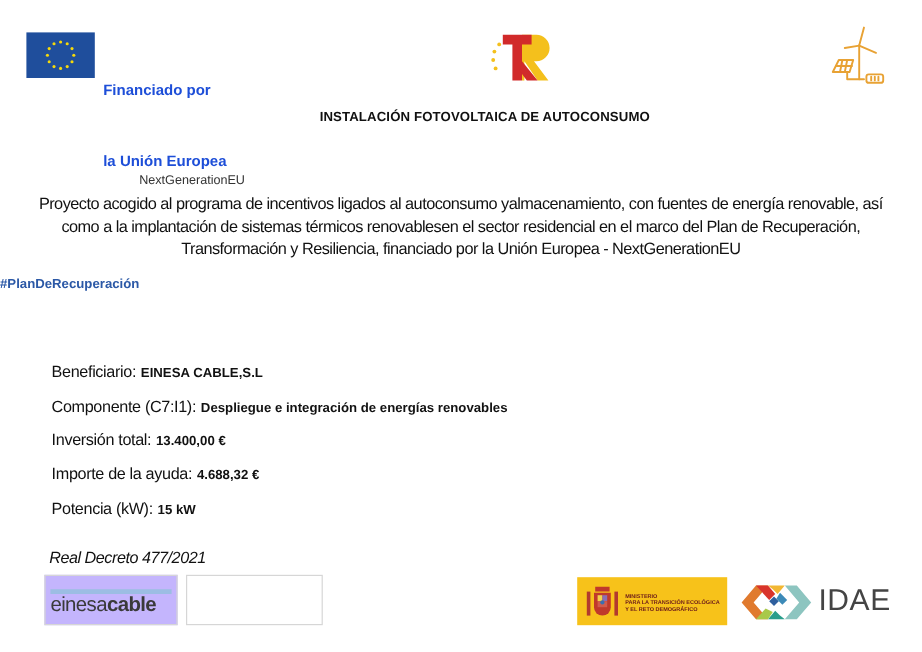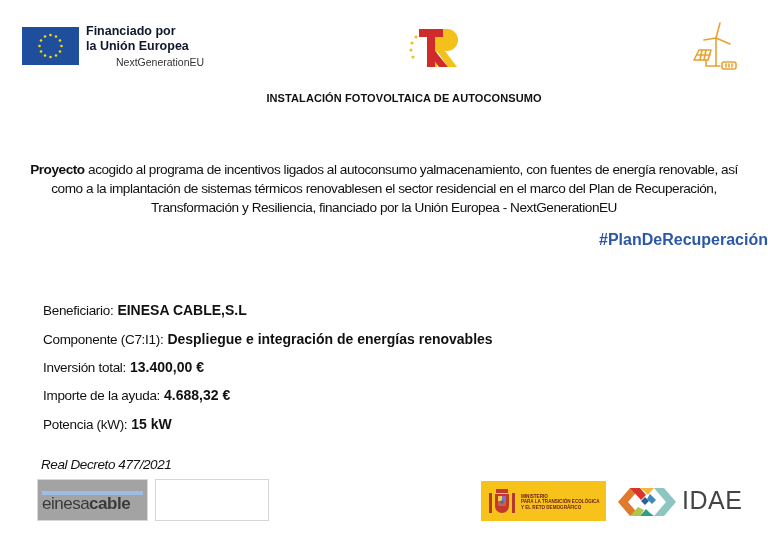--- a/index.html
+++ b/index.html
@@ -3,42 +3,42 @@
 <meta charset="utf-8">
 <style>
   html, body { margin: 0; padding: 0; background: #ffffff; }
   body { width: 768px; height: 543px; position: relative; overflow: hidden;
          font-family: "Liberation Sans", sans-serif; color: #111; }
   .abs { position: absolute; }
 
   
   .eu-flag { left: 22px; top: 27px; width: 57px; height: 38px; background: #1f4e9c; }
   .eu-text { left: 86px; top: 24px; line-height: 15px; }
-  .eu-l1, .eu-l2 { color: #0f172a; font-weight: bold; font-size: 12.5px; display:block; }
+  .eu-l1, .eu-l2 { color: #1d4ed8; font-weight: bold; font-size: 12.5px; display:block;margin-top:44px; }
   .eu-l3 { color: #333; font-size: 10.5px; display:block; margin-top: 1px; padding-left: 30px; }
 
   
   .prtr-mark { left: 405px; top: 24px; width: 58px; height: 46px; }
   .prtr-text { left: 471px; top: 37px; line-height: 16px; color: #3b3b3b; font-weight: bold; font-size: 13px; }
   .prtr-text span { display: block; }
   .energy-icon { left: 690px; top: 20px; width: 50px; height: 52px; }
 
   .title { left: 0; width: 768px; top: 92px; text-align: center; font-weight: bold; font-size: 11px; letter-spacing: 0.1px; margin-left: 20px; }
 
   .para { left: 30px; width: 708px; top: 160px; text-align: center; font-size: 13.6px; line-height: 19px; letter-spacing: -0.45px; }
-  .para b { font-weight: bold; margin-top: 14px; }
+  .para b { font-weight: normal; margin-top: 14px; }
 
-  .hashtag { left: 0; width: 768px; top: 231px; text-align: right; color: #2b58a6; font-weight: bold; font-size: 16px; }
+  .hashtag { left: 0; width: 768px; top: 231px; text-align: left; color: #2b58a6; font-weight: bold; font-size: 11px; }
 
   .field { left: 43px; font-size: 13.5px; letter-spacing: -0.3px; }
-  .field .val { font-weight: bold; font-size: 14px; margin-left: 4px; letter-spacing: 0; }
+  .field .val { font-weight: bold; font-size: 11px; margin-left: 4px; letter-spacing: 0; }
   .f1 { top: 302px; } .f2 { top: 331px; } .f3 { top: 359px; } .f4 { top: 387px; } .f5 { top: 416px; }
   .decree { left: 41px; top: 457px; font-style: italic; font-size: 13.5px; letter-spacing: -0.4px; }
 
-  .box1 { left: 37px; top: 479px; width: 109px; height: 40px; border: 1px solid #d6d6d6; background:#a3a3a3; }
+  .box1 { left: 37px; top: 479px; width: 109px; height: 40px; border: 1px solid #d6d6d6; background:#c4b5fd; }
   .box2 { left: 155px; top: 479px; width: 112px; height: 40px; border: 1px solid #d6d6d6; background:#fff; }
   .einesa-bar { position:absolute; left: 4px; top: 11px; width: 101px; height: 4px; background: #9cbde3; }
   .einesa-text { position:absolute; left: 4px; top: 14px; font-size: 17px; color: #3a3a3a; letter-spacing: -0.5px; }
   .einesa-text b { font-weight: bold; }
 
   .ministerio { left: 481px; top: 481px; width: 125px; height: 40px; background: #f7c21a; }
   .min-text { position:absolute; left: 40px; top: 13px; font-size: 4.6px; line-height: 5.3px; color: #6b1a1a; font-weight: bold; }
   .min-text span { display:block; }
   .idae { left: 616px; top: 480px; width: 130px; height: 44px; }
   .idae-text { position:absolute; left: 66px; top: 6px; font-size: 25px; font-weight: normal; color: #444; letter-spacing: 0.5px; }

